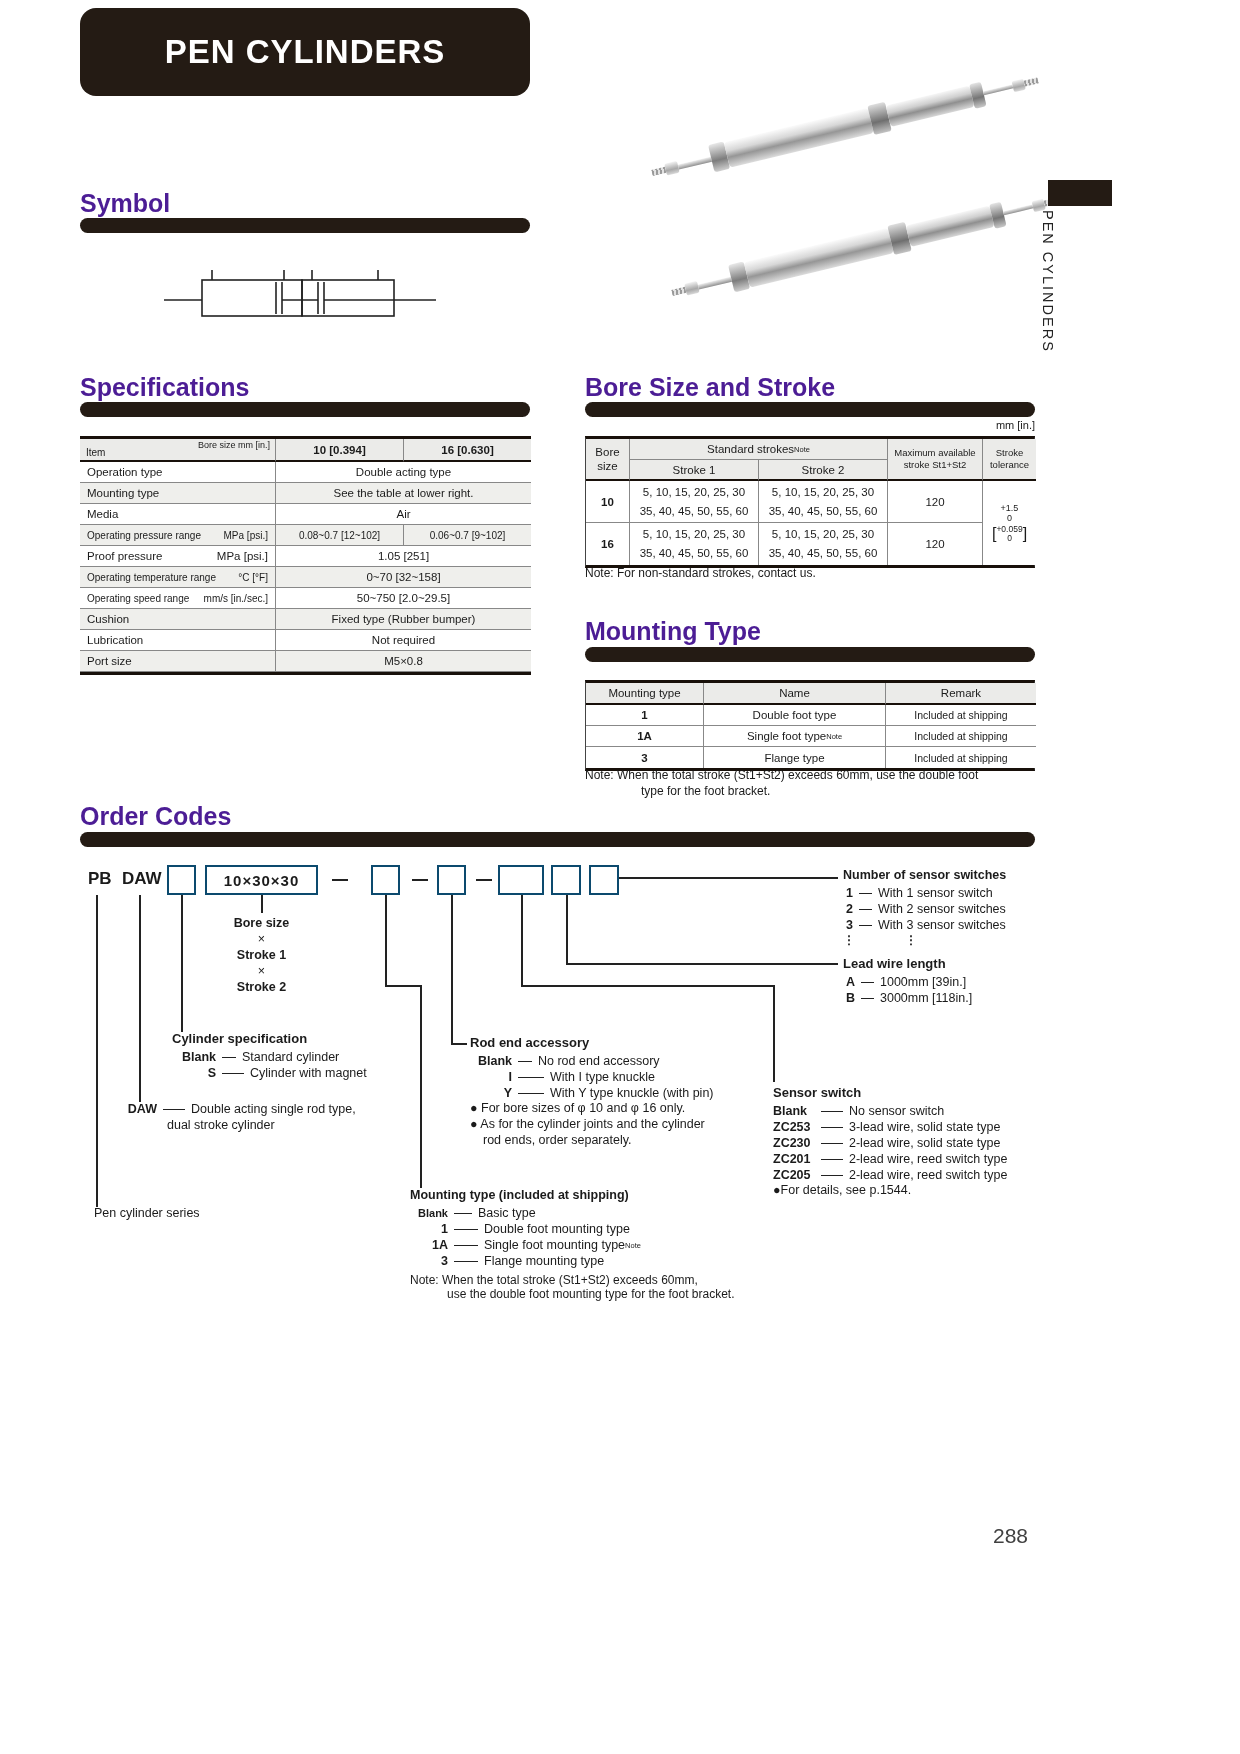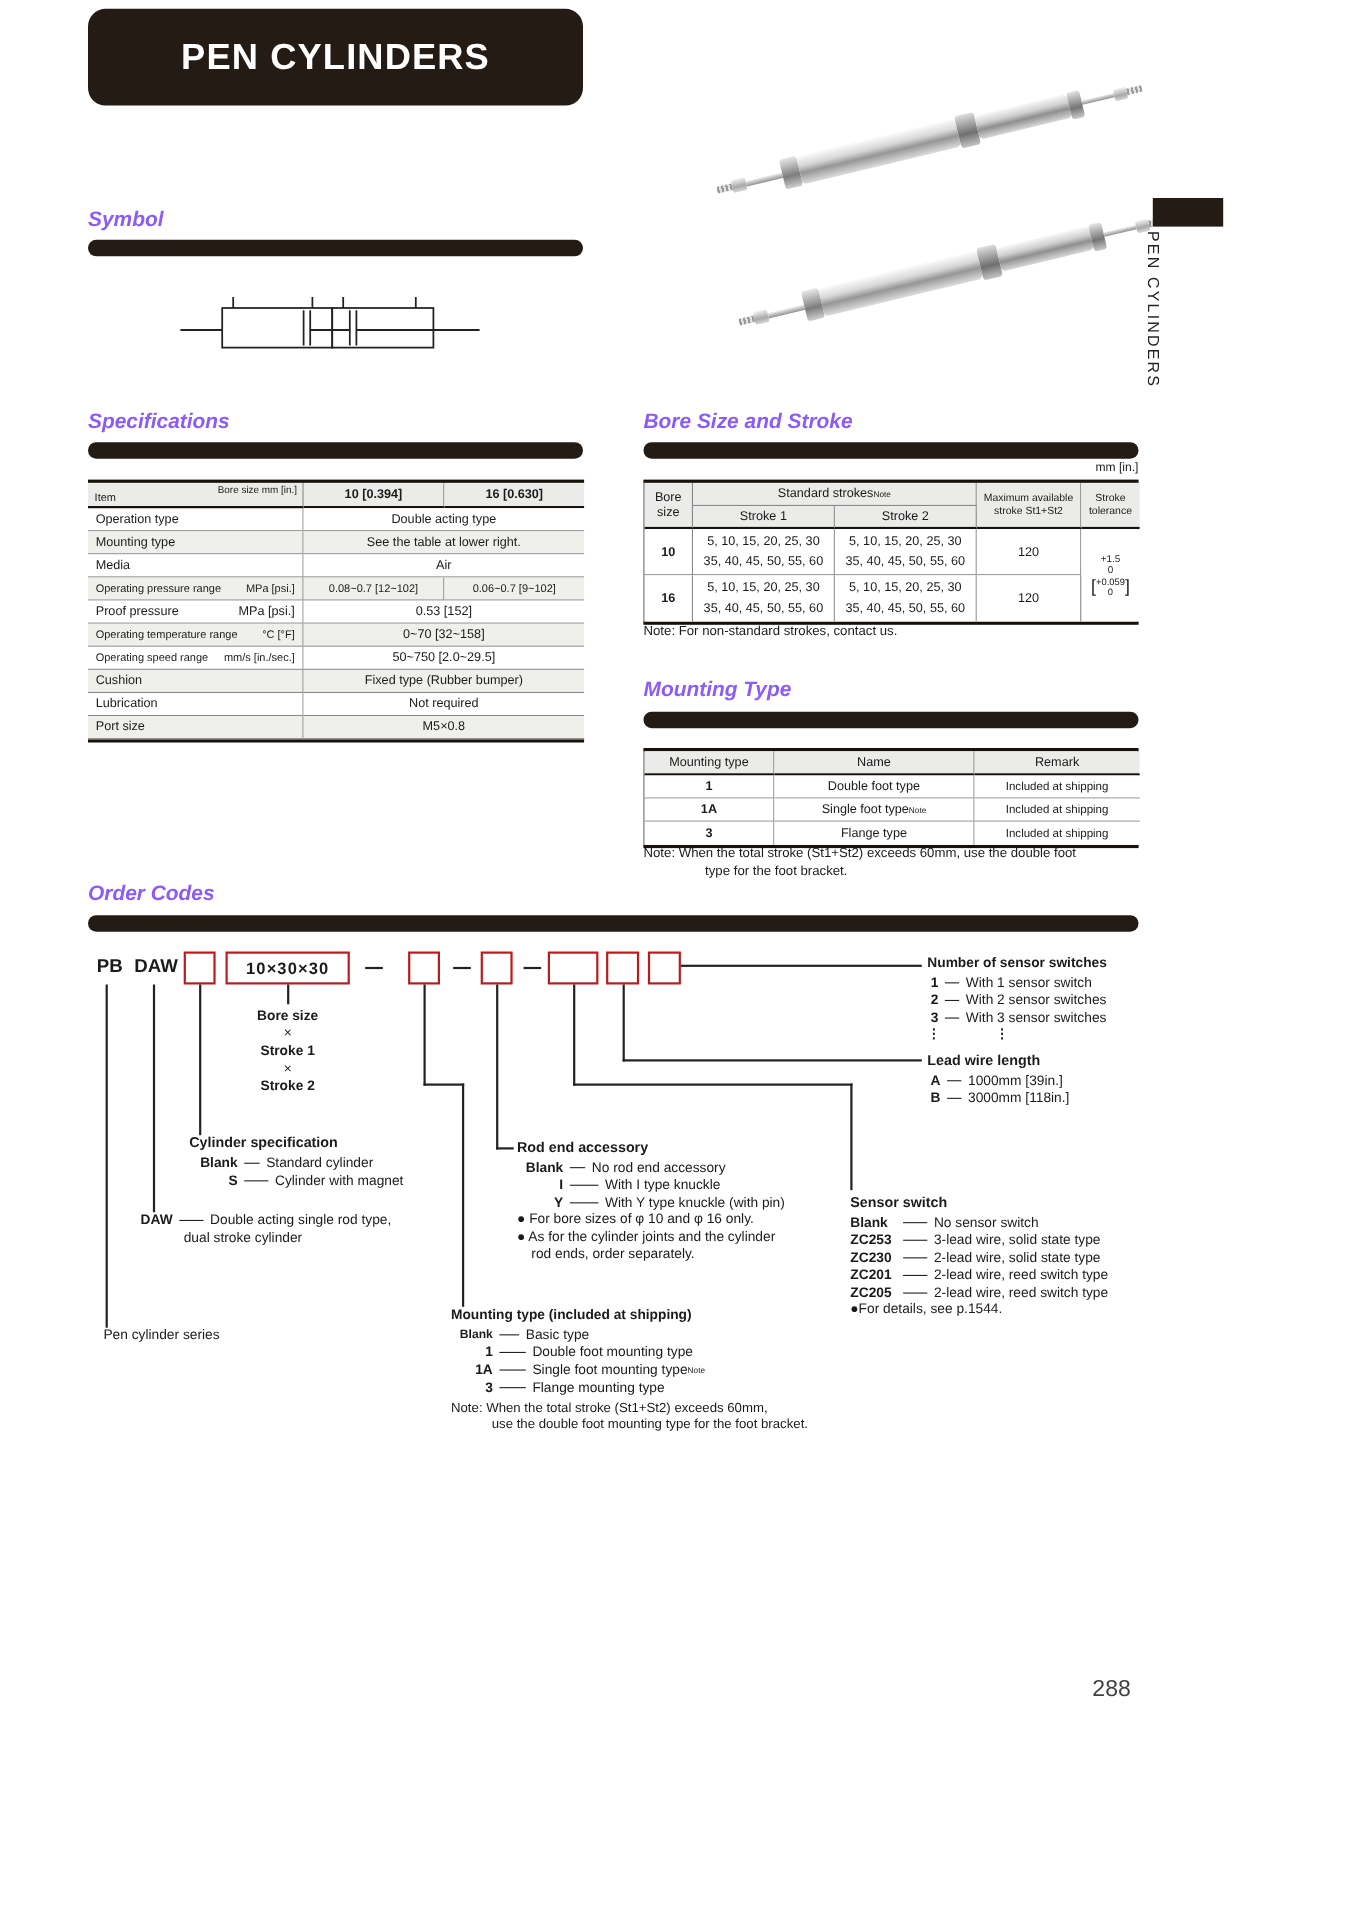--- a/index.html
+++ b/index.html
@@ -7,21 +7,21 @@
   .page { position:relative; width:1240px; height:1754px; background:#ffffff; overflow:hidden; }
   .abs { position:absolute; }
 
   
   .banner-black { left:80px; top:8px; width:450px; height:88px; background:#241b14; border-radius:16px;
                   display:flex; align-items:center; justify-content:center; }
   .banner-black span { color:#fff; font-size:33px; font-weight:bold; letter-spacing:1px; }
   .banner-gray { left:80px; top:104px; width:450px; height:60px; background:#ebebeb; border-radius:12px;
                  display:flex; align-items:center; justify-content:center; }
   .banner-gray span { color:#161616; font-size:19px; font-weight:bold; }
-  .sec-title { font-size:19px; font-weight:bold; color:#8b5cf6;font-style:italic; }
+  .sec-title { font-size:25px; font-weight:bold; color:#4c1d95; }
   .bar { height:15px; background:#241b14; border-radius:8px; }
 
   
   .side-tab { left:1048px; top:180px; width:64px; height:26px; background:#241b14; }
   .vtext { left:1040px; top:210px; writing-mode:vertical-rl; font-size:14.5px; letter-spacing:2px; color:#222; }
 
   
   .spec-table { left:80px; top:436px; width:451px; display:grid;
                 grid-template-columns:196px 128px 127px; grid-template-rows:23px repeat(10,21px);
                 border-top:3px solid #18100a; border-bottom:3px solid #18100a; font-size:11.5px; }
@@ -62,21 +62,21 @@
                grid-template-columns:118px 182px 150px; grid-template-rows:22px repeat(3,21px);
                border:1px solid #444; border-top:3px solid #18100a; border-bottom:3px solid #18100a; font-size:11.5px; }
   .mc { border-right:1px solid #888; border-bottom:1px solid #888; display:flex; align-items:center; justify-content:center; background:#fff; }
   .mc.hd { background:#ebebe9; border-bottom:2px solid #18100a; }
   .mc.last { border-right:none; }
 
   .note { font-size:12px; color:#1b1b1b; }
 
   
   .code-txt { font-size:17px; font-weight:bold; }
-  .obox { border:2px solid #b91c1c; background:#fff; display:flex; align-items:center; justify-content:center; }
+  .obox { border:2px solid #0c4a6e; background:#fff; display:flex; align-items:center; justify-content:center; }
   .obox span { font-size:15px; font-weight:bold; letter-spacing:1px; }
   .odash { height:2px; background:#222; }
   .vln { width:2px; background:#222; }
   .hln { height:2px; background:#222; }
 
   .stack { text-align:center; line-height:16px; font-size:12.5px; }
   .ann { font-size:12.5px; }
   .ann .ttl { font-weight:bold; font-size:13px; margin-bottom:3px; }
   .li { display:flex; align-items:center; height:16px; }
   .li .code { font-weight:bold; text-align:right; font-size:12.5px; }
@@ -201,21 +201,21 @@
       </div>
     <div class="sc val alt small">
         <span>0.06~0.7 [9~102]</span>
       </div>
 
     <div class="sc lbl rbord">
         <span>Proof pressure</span>
         <span class="unit" style="font-size:11.5px">MPa [psi.]</span>
       </div>
     <div class="sc val span2">
-        <span>0.53 [152]</span>
+        <span>1.05 [251]</span>
       </div>
 
     <div class="sc lbl rbord alt small">
         <span>Operating temperature range</span>
         <span class="unit">°C [°F]</span>
       </div>
     <div class="sc val span2 alt">
         <span>0~70 [32~158]</span>
       </div>
 

